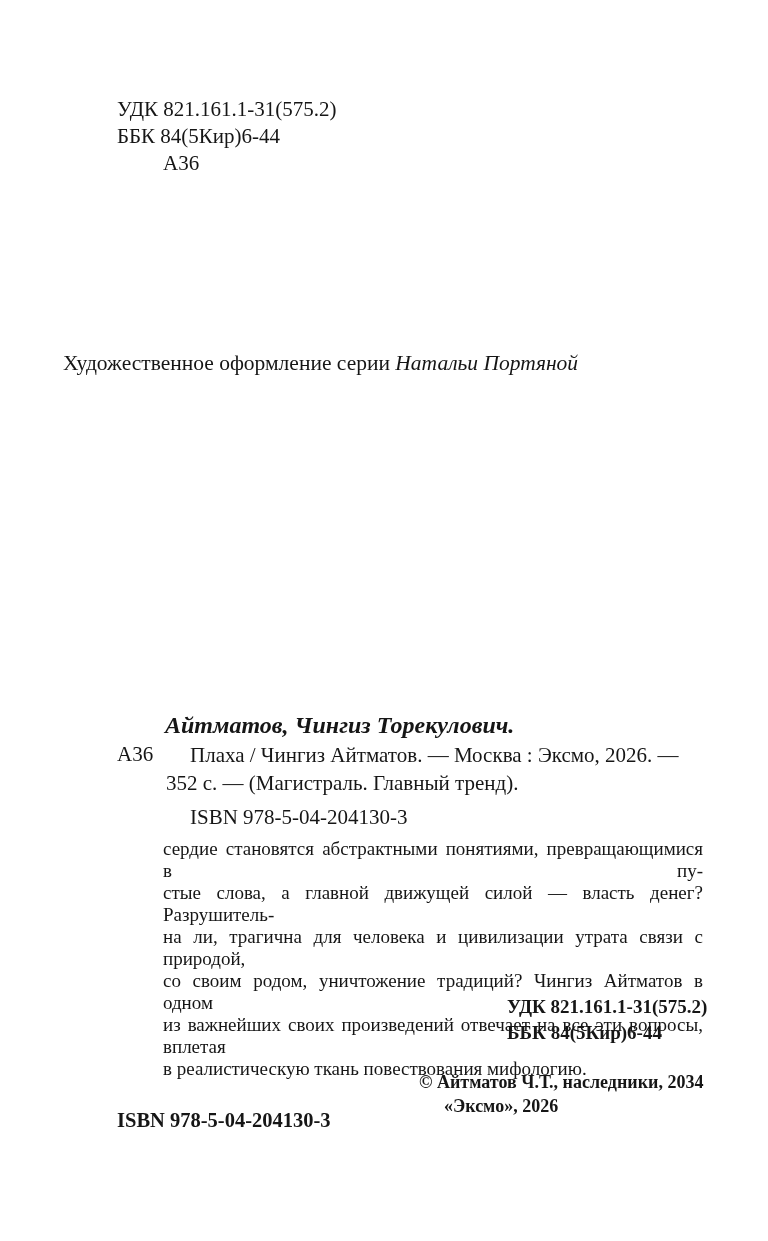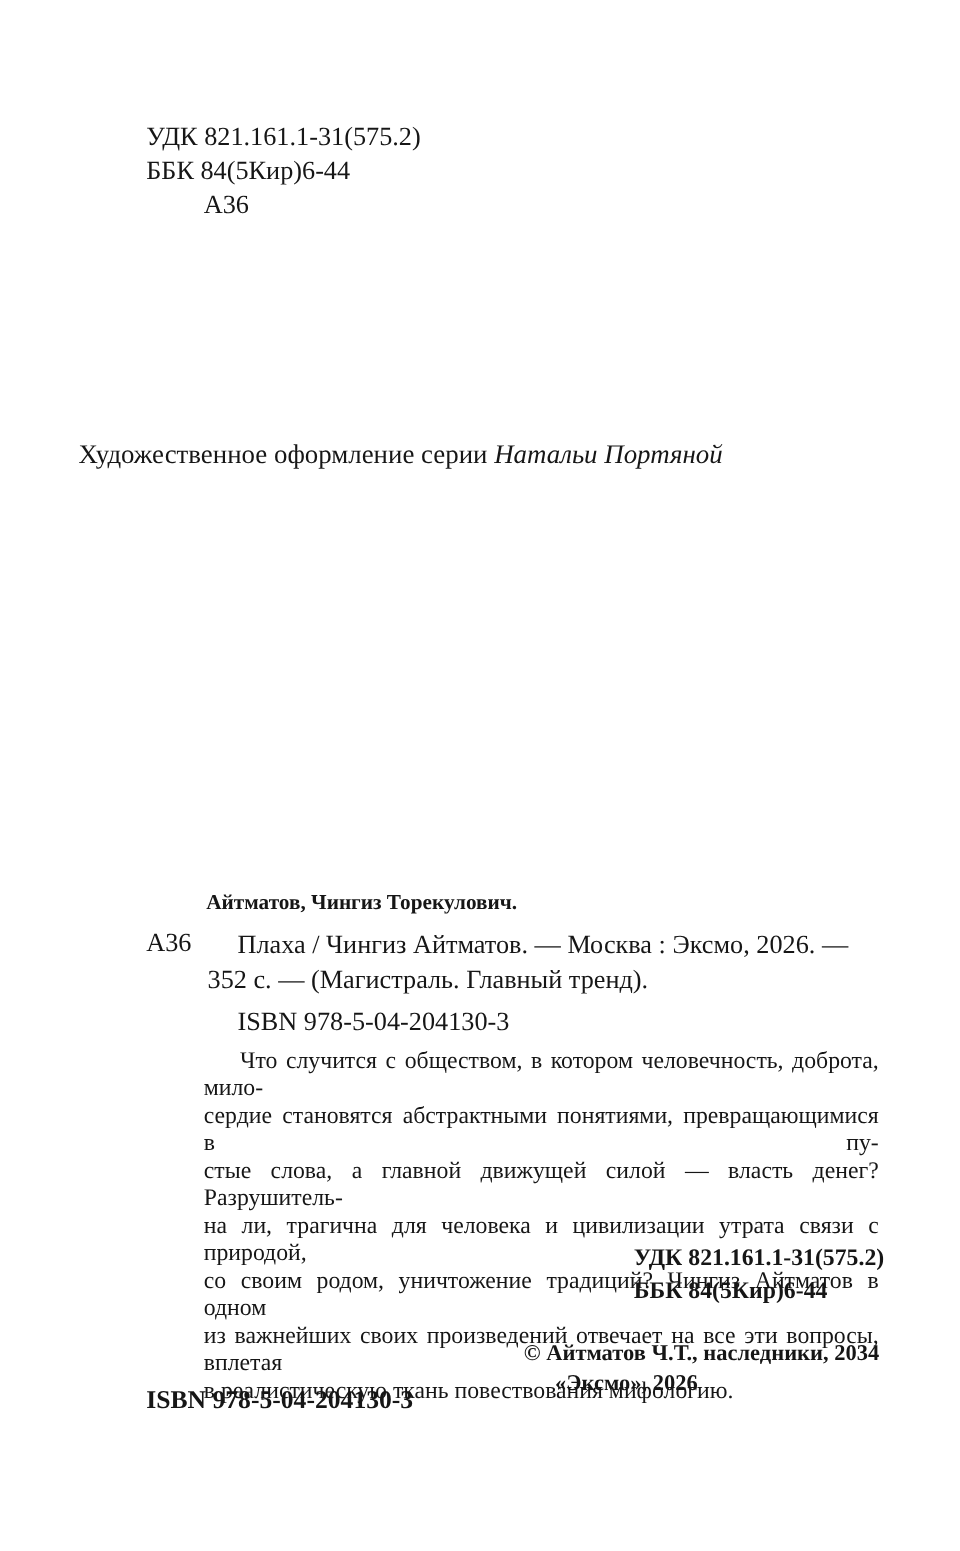--- a/index.html
+++ b/index.html
@@ -38,23 +38,24 @@
     text-align: center;
     font-size: 21.5px;
     white-space: nowrap;
   }
   .series-note .designer { font-style: italic; }
 
   
   .author-heading {
     left: 165px;
     top: 712px;
-    font-size: 17px;
+    font-size: 24px;
     font-weight: bold;
     white-space: nowrap;
+    font-style: italic;
   }
   .card-code {
     left: 117px;
     top: 742px;
     font-size: 21px;
     white-space: nowrap;
   }
   .bib-record {
     left: 166px;
     top: 742px;
@@ -136,21 +137,20 @@
   <div class="abs card-code">А36</div>
 
   <div class="abs bib-record">
     <div class="line1">Плаха / Чингиз Айтматов. — Москва : Эксмо, 2026. —</div>
     <div class="line2">352 с. — (Магистраль. Главный тренд).</div>
   </div>
 
   <div class="abs isbn-mid">ISBN 978-5-04-204130-3</div>
 
   <div class="abs annotation">
-    <div class="ann-line first">Что случится с обществом, в котором человечность, доброта, мило-</div>
     <div class="ann-line">сердие становятся абстрактными понятиями, превращающимися в пу-</div>
     <div class="ann-line">стые слова, а главной движущей силой — власть денег? Разрушитель-</div>
     <div class="ann-line">на ли, трагична для человека и цивилизации утрата связи с природой,</div>
     <div class="ann-line">со своим родом, уничтожение традиций? Чингиз Айтматов в одном</div>
     <div class="ann-line">из важнейших своих произведений отвечает на все эти вопросы, вплетая</div>
     <div class="ann-line last">в реалистическую ткань повествования мифологию.</div>
   </div>
 
   <div class="abs udk-right">
     <div>УДК 821.161.1-31(575.2)</div>

